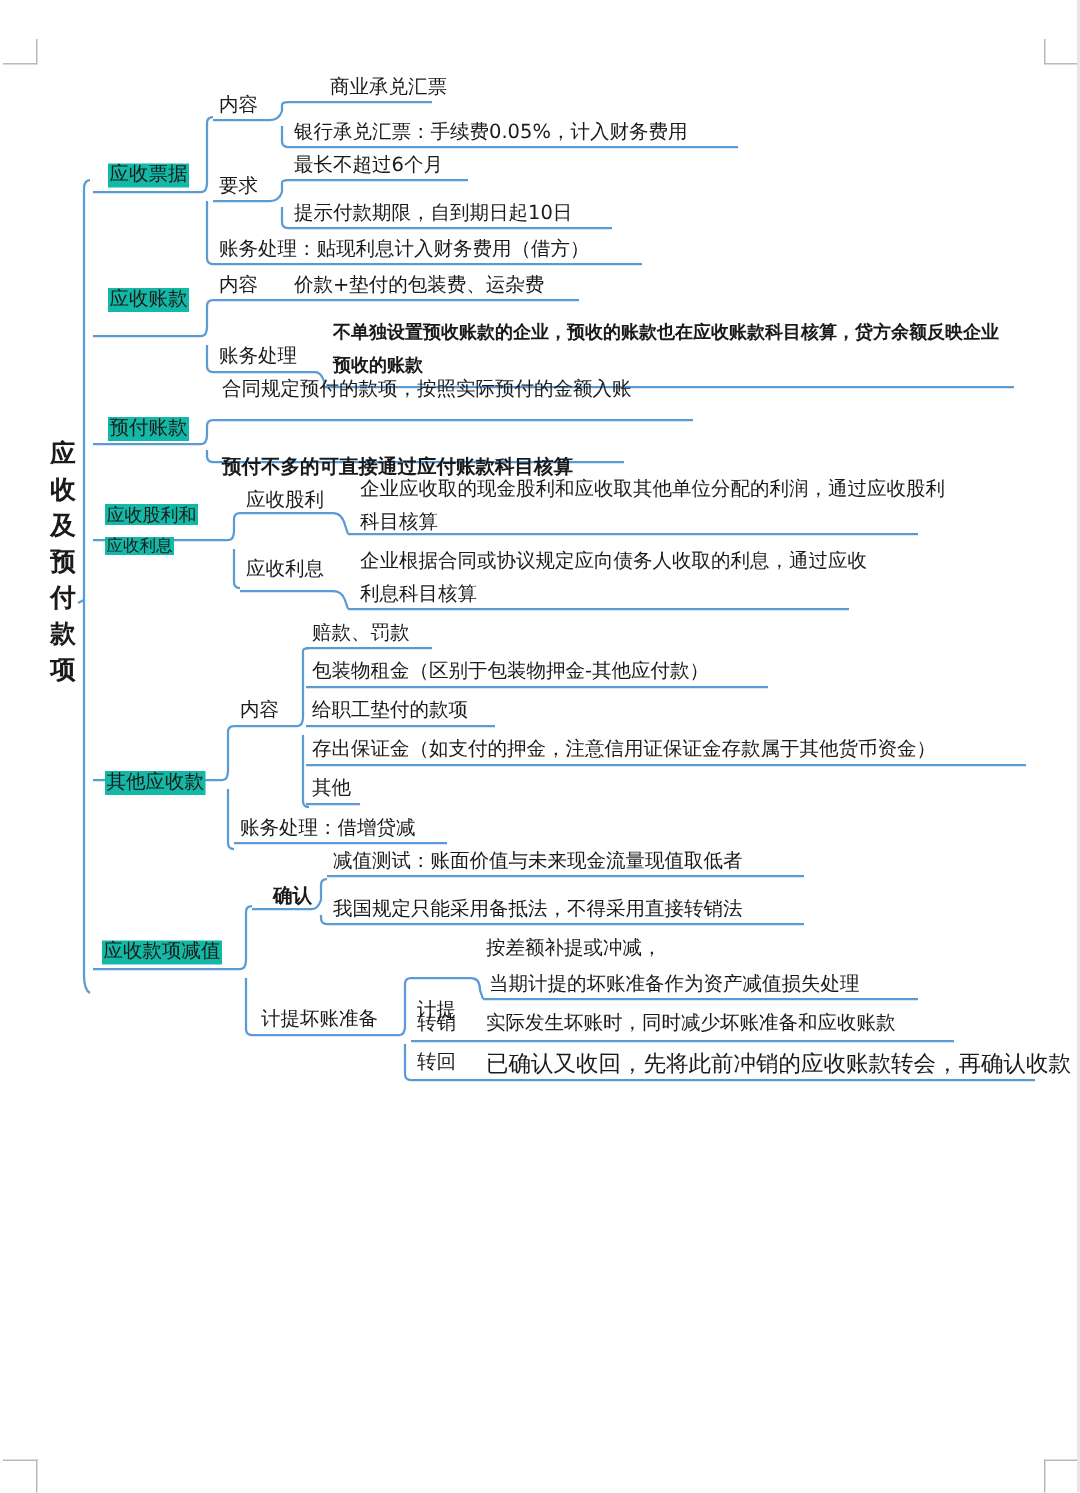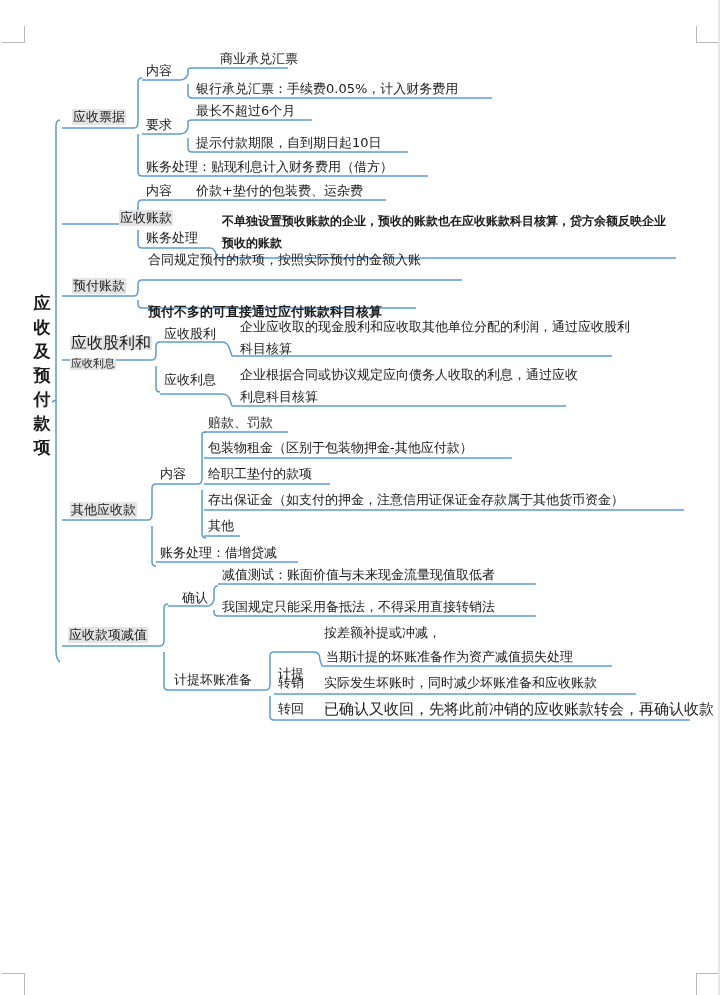--- a/index.html
+++ b/index.html
@@ -3,21 +3,21 @@
 <meta charset="utf-8">
 <style>
   html, body { margin:0; padding:0; background:#fff; }
   body { width:720px; height:995px; position:relative; overflow:hidden;
          font-family:"DejaVu Sans","Liberation Sans",sans-serif; color:#1a1a1a; }
   .corner { position:absolute; width:16px; height:16px; border-color:#b9b9b9; border-style:solid; border-width:0; }
   .root { position:absolute; left:30px; top:292px; width:24px; font-size:17px; font-weight:bold;
           line-height:22px; text-align:center; letter-spacing:0; }
   .root span { display:block; margin-bottom:2px; }
   .n { position:absolute; white-space:nowrap; font-size:13px; line-height:16px; }
-  .hl { background:#e5e5e5; padding:0 1px; }
+  .hl { background:#14b8a6; padding:0 1px; }
   .wrap { white-space:normal; line-height:22px; }
   svg.lines { position:absolute; left:0; top:0; pointer-events:none; }
   .side-bar { position:absolute; right:0; top:0; width:2px; height:995px; background:#e6e6e6; }
 </style>
 </head>
 <body>
 
 <div class="corner" style="left:2px;top:26px;border-right-width:1px;border-bottom-width:1px;width:22px;height:16px;"></div>
 <div class="corner" style="left:696px;top:26px;border-left-width:1px;border-bottom-width:1px;width:22px;height:16px;"></div>
 <div class="corner" style="left:2px;top:973px;border-right-width:1px;border-top-width:1px;width:22px;height:22px;"></div>
@@ -103,48 +103,48 @@
 
 <div class="n hl" style="left:72px;top:109px;">应收票据</div>
 <div class="n" style="left:146px;top:63px;">内容</div>
 <div class="n" style="left:196px;top:51px;margin-left:24px;">商业承兑汇票</div>
 <div class="n" style="left:196px;top:81px;">银行承兑汇票：手续费0.05%，计入财务费用</div>
 <div class="n" style="left:146px;top:117px;">要求</div>
 <div class="n" style="left:196px;top:103px;">最长不超过6个月</div>
 <div class="n" style="left:196px;top:135px;">提示付款期限，自到期日起10日</div>
 <div class="n" style="left:146px;top:159px;">账务处理：贴现利息计入财务费用（借方）</div>
 
-<div class="n hl" style="left:72px;top:210px;margin-left:47px;">应收账款</div>
+<div class="n hl" style="left:72px;top:192px;">应收账款</div>
 <div class="n" style="left:146px;top:183px;">内容</div>
 <div class="n" style="left:196px;top:183px;">价款+垫付的包装费、运杂费</div>
 <div class="n" style="left:146px;top:230px;">账务处理</div>
 <div class="n wrap" style="left:222px;top:210px;width:450px;font-size:12px;font-weight:bold;">不单独设置预收账款的企业，预收的账款也在应收账款科目核算，贷方余额反映企业预收的账款</div>
 
 <div class="n hl" style="left:72px;top:278px;">预付账款</div>
 <div class="n" style="left:148px;top:252px;">合同规定预付的款项，按照实际预付的金额入账</div>
 <div class="n" style="left:148px;top:304px;font-weight:bold;">预付不多的可直接通过应付账款科目核算</div>
 
-<div class="n hl" style="left:70px;top:336px;font-size:16px;line-height:14px;">应收股利和</div>
+<div class="n hl" style="left:70px;top:336px;font-size:12px;line-height:14px;">应收股利和</div>
 <div class="n hl" style="left:70px;top:358px;font-size:11px;line-height:12px;">应收利息</div>
 <div class="n" style="left:164px;top:326px;">应收股利</div>
 <div class="n wrap" style="left:240px;top:316px;width:400px;">企业应收取的现金股利和应收取其他单位分配的利润，通过应收股利科目核算</div>
 <div class="n" style="left:164px;top:372px;">应收利息</div>
 <div class="n wrap" style="left:240px;top:364px;width:342px;">企业根据合同或协议规定应向债务人收取的利息，通过应收利息科目核算</div>
 
-<div class="n hl" style="left:70px;top:502px;">其他应收款</div>
+<div class="n hl" style="left:70px;top:514px;">其他应收款</div>
 <div class="n" style="left:160px;top:466px;">内容</div>
 <div class="n" style="left:208px;top:415px;">赔款、罚款</div>
 <div class="n" style="left:208px;top:440px;">包装物租金（区别于包装物押金-其他应付款）</div>
 <div class="n" style="left:208px;top:466px;">给职工垫付的款项</div>
 <div class="n" style="left:208px;top:492px;">存出保证金（如支付的押金，注意信用证保证金存款属于其他货币资金）</div>
 <div class="n" style="left:208px;top:518px;">其他</div>
 <div class="n" style="left:160px;top:545px;">账务处理：借增贷减</div>
 
 <div class="n hl" style="left:68px;top:627px;">应收款项减值</div>
-<div class="n" style="left:182px;top:590px;">确认</div>
+<div class="n" style="left:182px;top:590px;font-weight:bold;">确认</div>
 <div class="n" style="left:222px;top:567px;">减值测试：账面价值与未来现金流量现值取低者</div>
 <div class="n" style="left:222px;top:599px;">我国规定只能采用备抵法，不得采用直接转销法</div>
 <div class="n" style="left:174px;top:672px;">计提坏账准备</div>
 <div class="n" style="left:278px;top:666px;">计提</div>
 <div class="n" style="left:324px;top:625px;text-align:right;">按差额补提或冲减，</div>
 <div class="n" style="left:326px;top:649px;">当期计提的坏账准备作为资产减值损失处理</div>
 <div class="n" style="left:278px;top:675px;">转销</div>
 <div class="n" style="left:324px;top:675px;">实际发生坏账时，同时减少坏账准备和应收账款</div>
 <div class="n" style="left:278px;top:701px;">转回</div>
 <div class="n" style="left:324px;top:701px;font-size:15px;">已确认又收回，先将此前冲销的应收账款转会，再确认收款</div>

